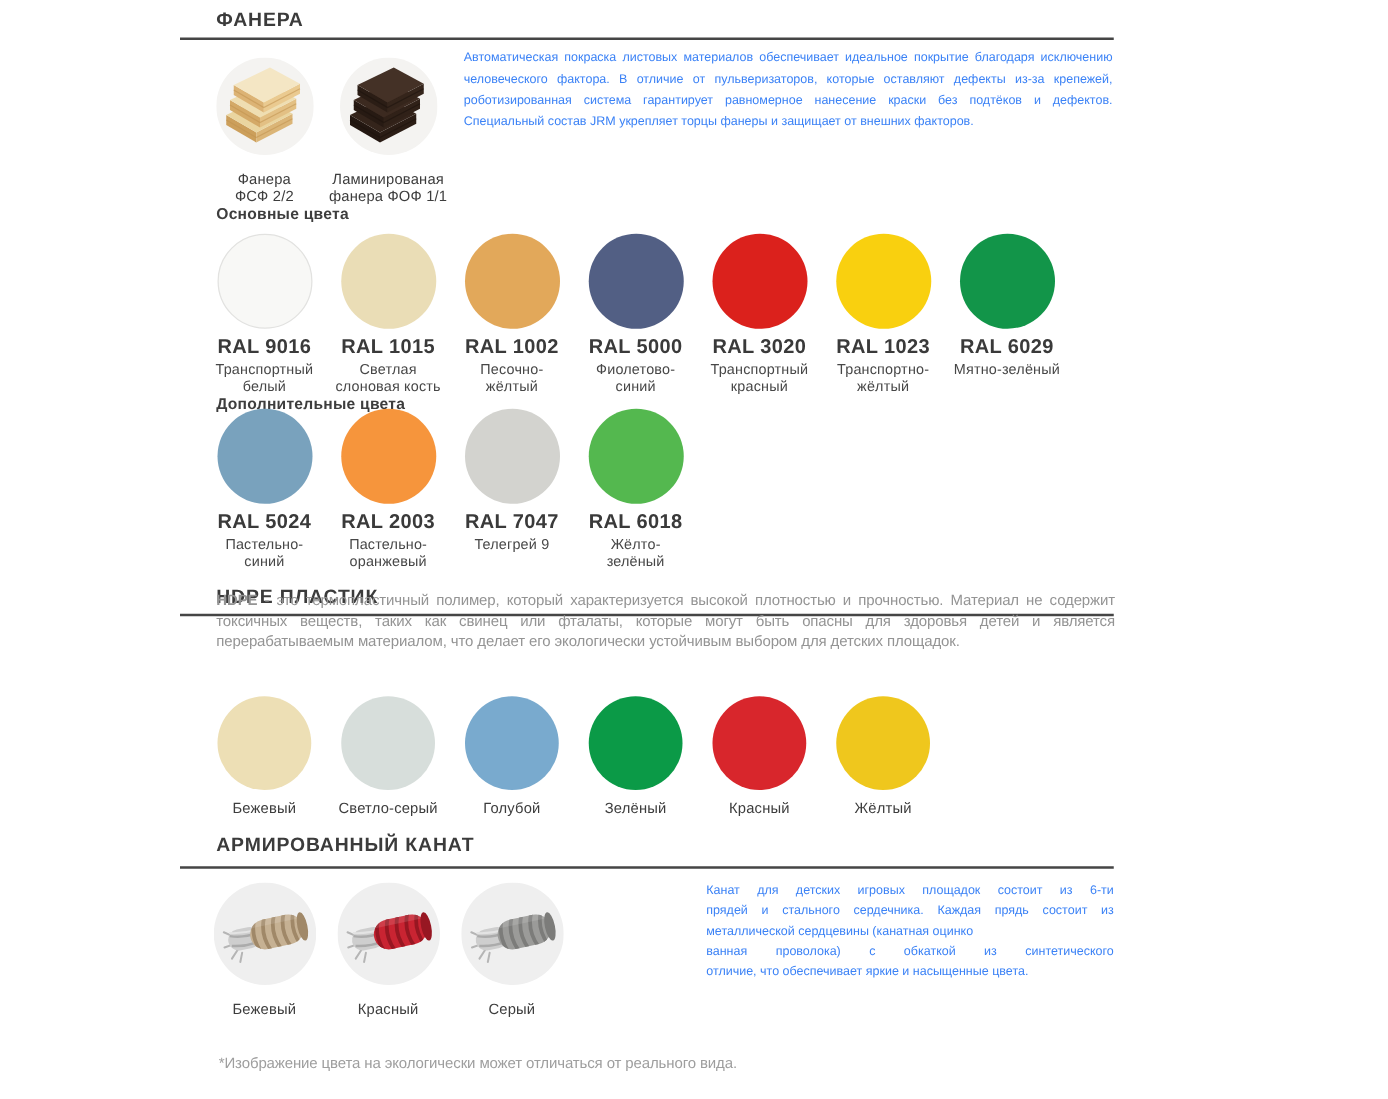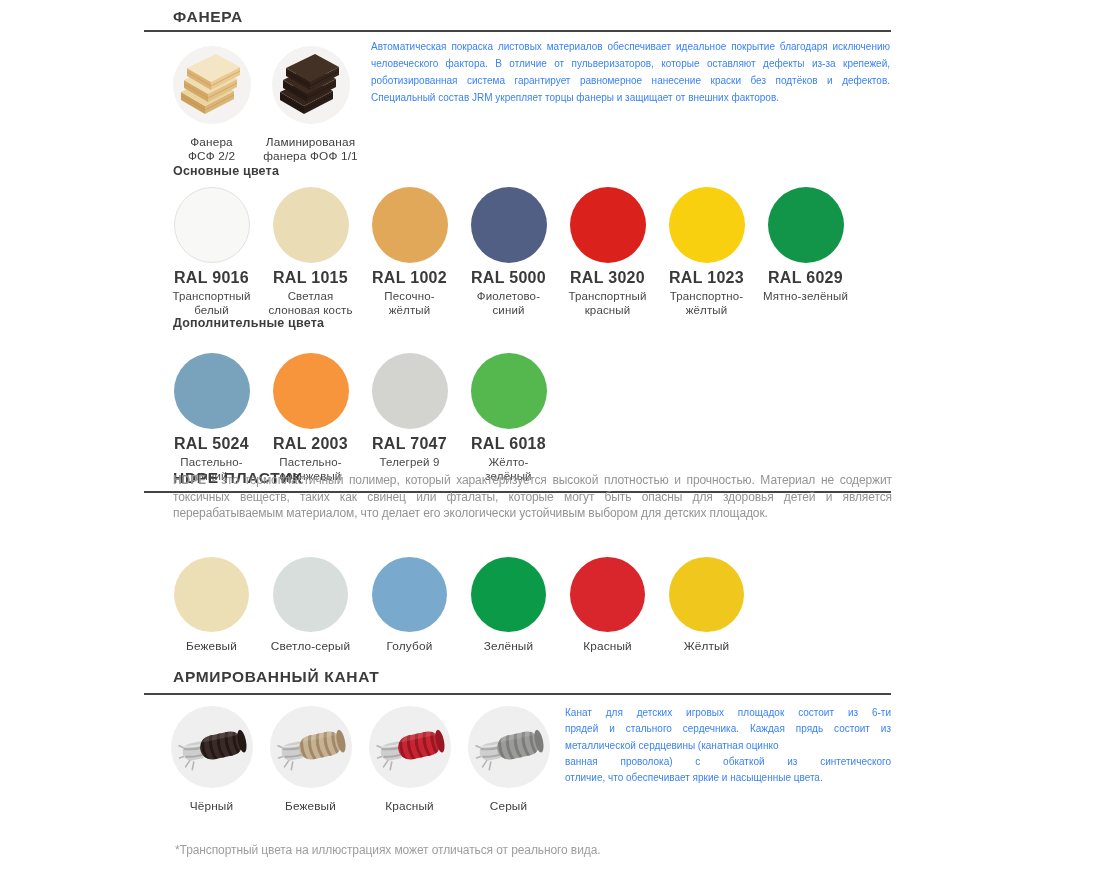--- a/index.html
+++ b/index.html
@@ -137,21 +137,21 @@
 жёлтый</div>
       </div>
       <div class="cell">
         <div class="circle" style="height: 76px; width: 76px; background: rgb(18, 149, 73);"></div>
         <div class="code">RAL 6029</div>
         <div class="cname">Мятно-зелёный</div>
       </div>
     </div>
 
   <div class="sub-label" style="top:316px;">Дополнительные цвета</div>
-  <div class="row" style="top:353px;justify-content:flex-end;">
+  <div class="row" style="top:327px;justify-content:flex-end;">
       <div class="cell">
         <div class="circle" style="height: 76px; width: 76px; background: rgb(121, 162, 189);"></div>
         <div class="code">RAL 5024</div>
         <div class="cname">Пастельно-
 синий</div>
       </div>
       <div class="cell">
         <div class="circle" style="height: 76px; width: 76px; background: rgb(246, 149, 60);"></div>
         <div class="code">RAL 2003</div>
         <div class="cname">Пастельно-
@@ -201,43 +201,20 @@
       <div class="cell">
         <div class="circle" style="height: 75px; width: 75px; background: rgb(239, 199, 29);"></div>
         <div class="cname ply-name">Жёлтый</div>
       </div>
     </div>
 
   <div class="sec-title" style="top:668px;">АРМИРОВАННЫЙ КАНАТ</div>
   <div class="rule" style="top:693px;"></div>
 
   <div class="row" style="top:706px;">
-      <div class="cell">
-        <div><svg width="82" height="82" viewBox="0 0 82 82">
-    <defs>
-              <clipPath id="rc2">
-                <rect x="29" y="29.5" width="43" height="24" rx="12"></rect>
-              </clipPath>
-            </defs>
-    <circle cx="41" cy="41" r="41" fill="#EFEFEF"></circle>
-    <g transform="rotate(-12 41 41)">
-      <path d="M16,38 l-7,-5 M15,44 l-8,1 M17,49 l-6,6 M20,52 l-3,7" stroke="#B5B5B5" stroke-width="1.6" fill="none" stroke-linecap="round"></path>
-      <rect x="11" y="33" width="26" height="17" rx="8.5" fill="#CECECE"></rect>
-      <path d="M13,37 q11,4 22,2 M13,45 q11,3 22,1" stroke="#ABABAB" stroke-width="2" fill="none"></path>
-      <path d="M13,34.5 q11,3 23,2" stroke="#E3E3E3" stroke-width="1.6" fill="none"></path>
-      <rect x="29" y="29.5" width="43" height="24" rx="12" fill="#3B2B28"></rect>
-      <g clip-path="url(#rc2)">
-        <path d="M35,28 q-6,13 0,27 M43,28 q-6,13 0,27 M51,28 q-6,13 0,27 M59,28 q-6,13 0,27 M67,28 q-6,13 0,27" stroke="#241815" stroke-width="3" fill="none"></path>
-        <rect x="29" y="29.5" width="43" height="5" fill="#FFFFFF" opacity=".12"></rect>
-      </g>
-      <ellipse cx="71.5" cy="41.5" rx="4" ry="11.5" fill="#241815"></ellipse>
-    </g>
-          </svg></div>
-        <div class="cname ply-name">Чёрный</div>
-      </div>
       <div class="cell">
         <div><svg width="82" height="82" viewBox="0 0 82 82">
     <defs>
               <clipPath id="rc3">
                 <rect x="29" y="29.5" width="43" height="24" rx="12"></rect>
               </clipPath>
             </defs>
     <circle cx="41" cy="41" r="41" fill="#EFEFEF"></circle>
     <g transform="rotate(-12 41 41)">
       <path d="M16,38 l-7,-5 M15,44 l-8,1 M17,49 l-6,6 M20,52 l-3,7" stroke="#B5B5B5" stroke-width="1.6" fill="none" stroke-linecap="round"></path>
@@ -303,14 +280,14 @@
     </div>
 
   <div class="desc" style="left:565px; top:705px; width:326px; line-height:16.3px;">
       <div class="rope-line full">Канат для детских игровых площадок состоит из 6-ти</div>
       <div class="rope-line full">прядей и стального сердечника. Каждая прядь состоит из</div>
       <div class="rope-line">металлической сердцевины (канатная оцинко</div>
       <div class="rope-line full">ванная проволока) с обкаткой из синтетического</div>
       <div class="rope-line">отличие, что обеспечивает яркие и насыщенные цвета.</div>
     </div>
 
-  <div class="footnote">*Транспортный цвета на иллюстрациях может отличаться от реального вида.</div>
+  <div class="footnote">*Изображение цвета на экологически может отличаться от реального вида.</div>
 </div>
 
 </body></html>

